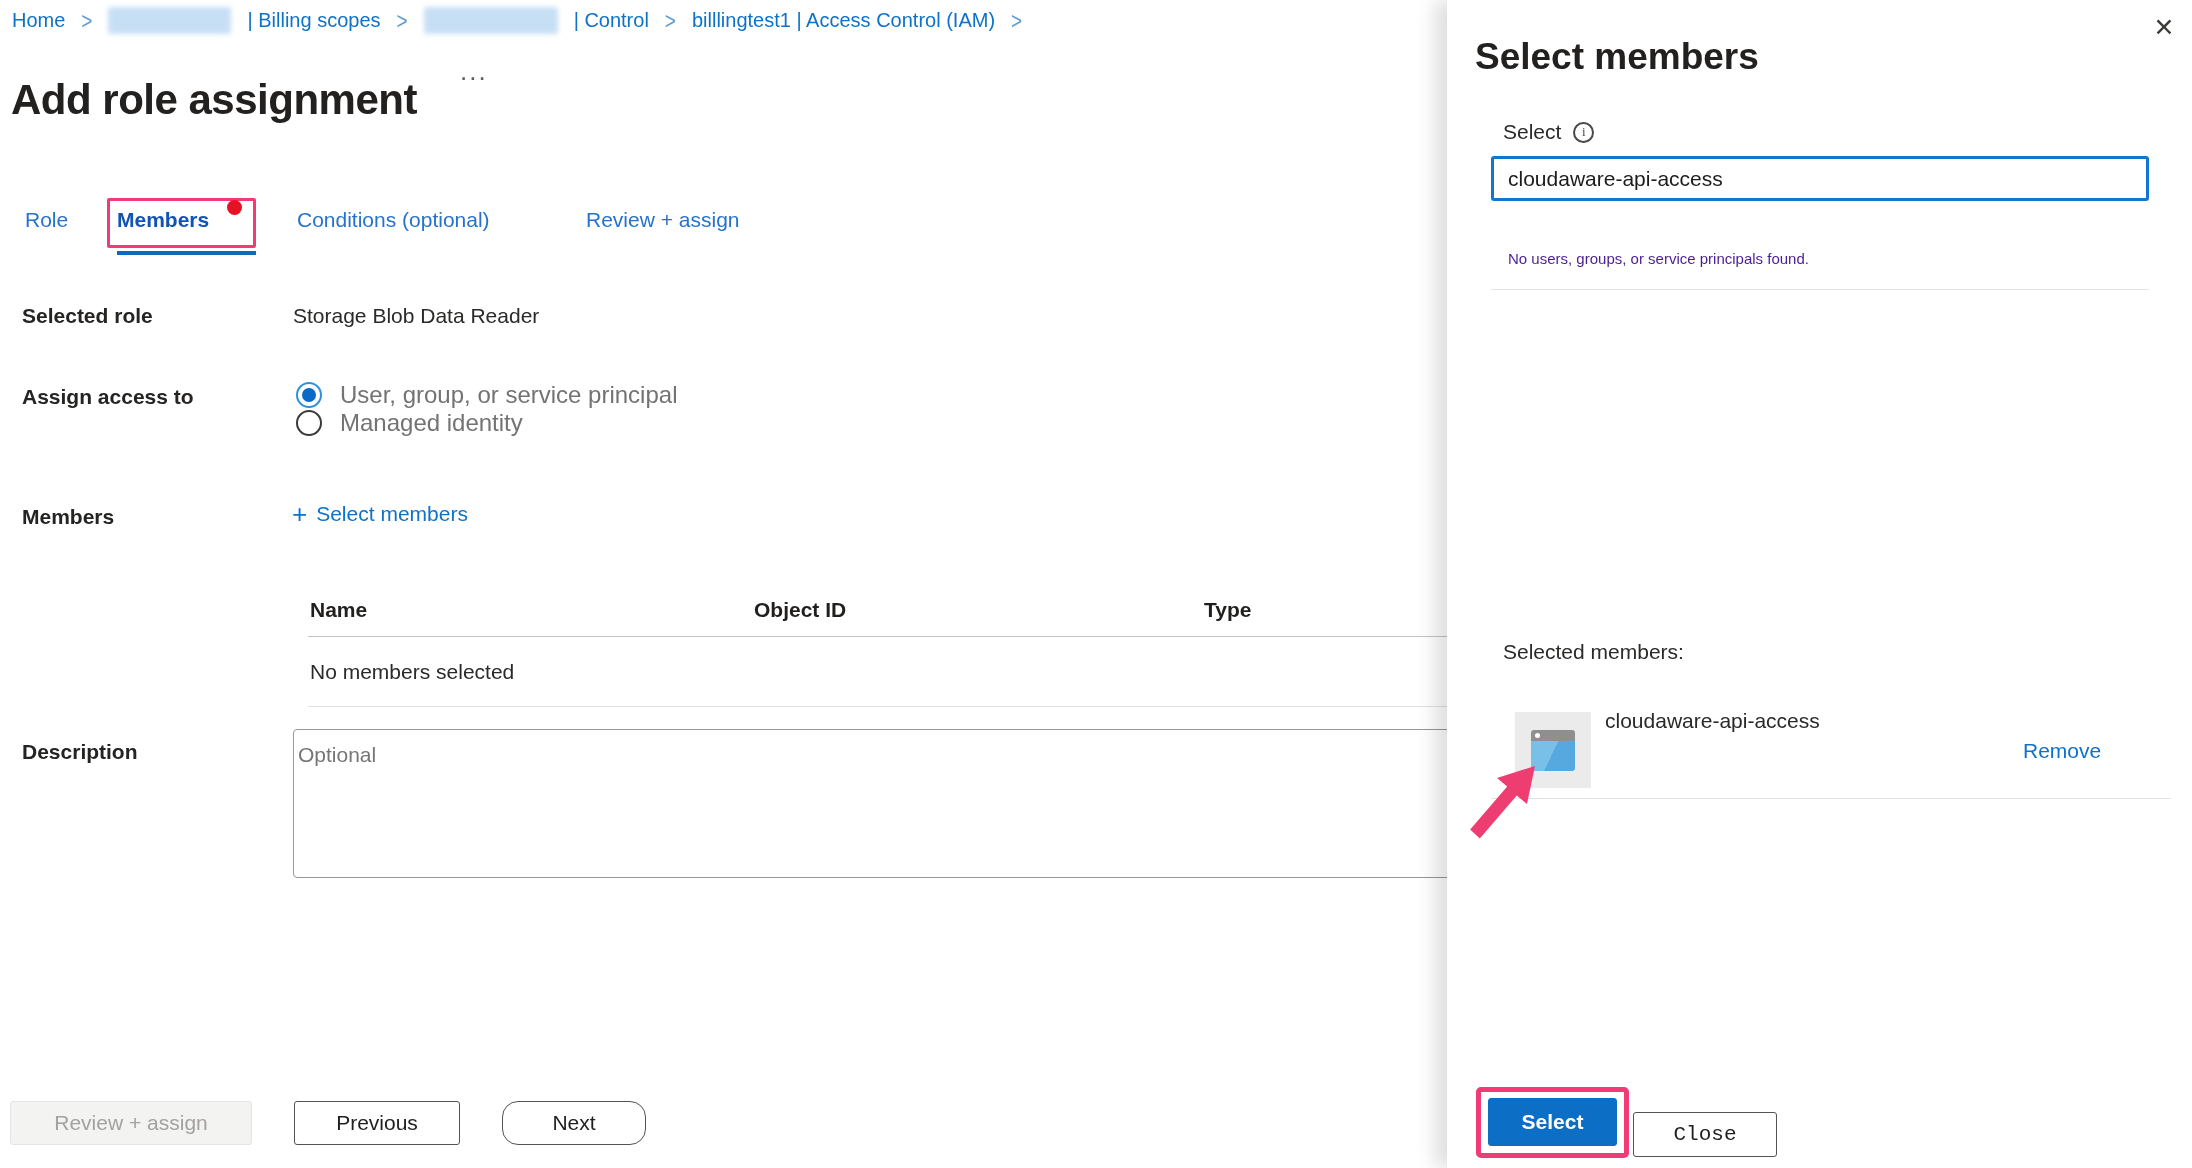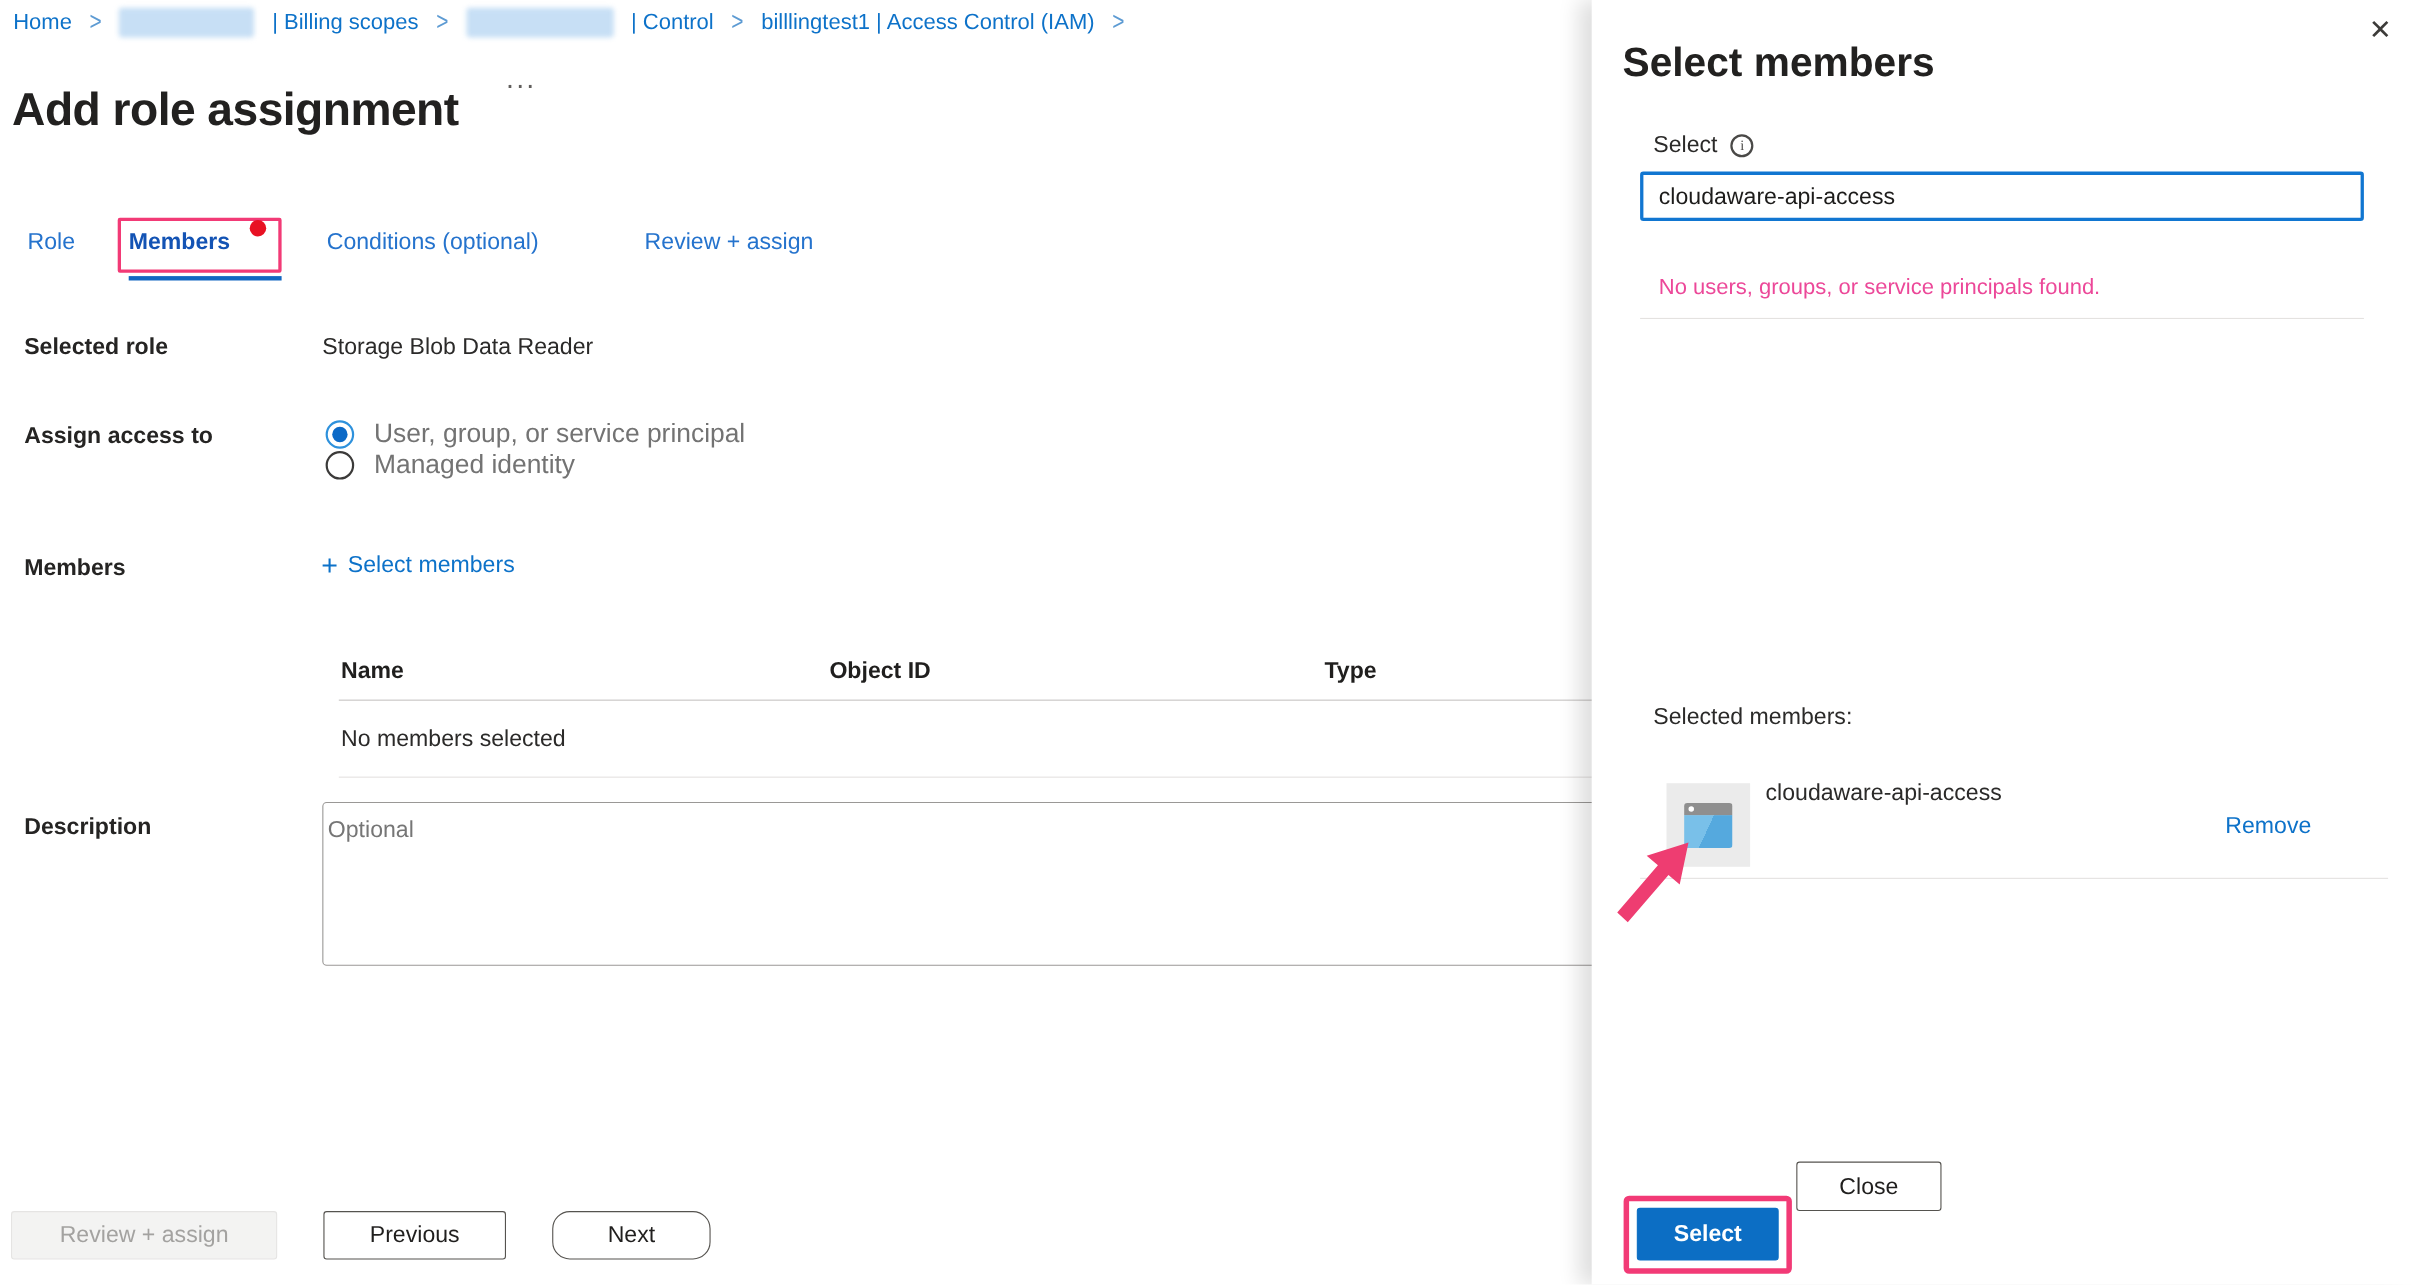--- a/index.html
+++ b/index.html
@@ -49,36 +49,36 @@
   .btn-review{left:10px;top:1101px;width:242px;}
   .btn-previous{left:294px;top:1101px;width:166px;}
   .btn-next{left:502px;top:1101px;width:144px;border-radius:16px;}
   
   .panel{position:absolute;left:1447px;top:0;width:745px;height:1168px;background:#ffffff;box-shadow:-12px 0 18px rgba(0,0,0,0.13);}
   .panel-title{position:absolute;left:28px;top:5px;font-size:37px;font-weight:600;color:#222120;}
   .panel-close{position:absolute;left:698px;top:8px;width:38px;height:38px;display:flex;align-items:center;justify-content:center;font-size:25px;color:#3c3b39;cursor:pointer;background:none;border:none;}
   .select-label-row{position:absolute;left:56px;top:120px;display:flex;align-items:center;gap:12px;font-size:21px;color:#2b2a29;}
   .info-icon{width:21px;height:21px;border-radius:50%;border:2px solid #4a4947;color:#4a4947;font-size:13px;display:flex;align-items:center;justify-content:center;font-family:"Liberation Serif",serif;cursor:pointer;}
   .member-search{position:absolute;left:44px;top:156px;width:658px;height:45px;border:3px solid #1176d1;border-radius:3px;padding:0 14px;font-size:21px;color:#1d1c1b;font-family:"Liberation Sans",sans-serif;outline:none;}
-  .no-results{position:absolute;left:61px;top:250px;font-size:20px;color:#ec4899;}
+  .no-results{position:absolute;left:61px;top:250px;font-size:15px;color:#4c1d95;}
   .p-divider{position:absolute;height:1px;background:#e4e2e0;}
   .div1{left:44px;top:289px;width:658px;}
   .div2{left:44px;top:798px;width:680px;}
   .sel-members-label{position:absolute;left:56px;top:640px;font-size:21px;color:#2b2a29;}
   .member-icon{position:absolute;left:68px;top:712px;width:76px;height:76px;background:#ebebeb;display:flex;align-items:center;justify-content:center;}
   .glyph{width:44px;height:41px;border-radius:3px;overflow:hidden;}
   .glyph-bar{height:11px;background:#8f8f8f;position:relative;}
   .glyph-bar::after{content:"";position:absolute;left:4px;top:3px;width:5px;height:5px;border-radius:50%;background:#ffffff;}
   .glyph-body{height:30px;background:linear-gradient(115deg,#79c0e9 0%,#79c0e9 47%,#55a9de 47%,#55a9de 100%);}
   .member-name{position:absolute;left:158px;top:709px;font-size:21px;color:#2b2a29;}
   .remove-link{position:absolute;left:576px;top:739px;font-size:21px;}
   .ann-arrow{position:absolute;left:8px;top:756px;width:100px;height:100px;pointer-events:none;}
   .ann-box-select{position:absolute;left:29px;top:1087px;width:153px;height:71px;border:5px solid #f23a76;border-radius:5px;pointer-events:none;}
   .btn-select-primary{left:41px;top:1098px;width:129px;height:48px;background:#0c6ec4;border:1px solid #0c6ec4;color:#ffffff;font-weight:700;}
-  .btn-close-panel{left:186px;top:1056px;width:132px;height:45px;}
+  .btn-close-panel{left:186px;top:1112px;width:144px;height:45px;font-family:Liberation Mono, monospace;}
 </style>
 </head>
 <body>
 
 <div id="root">
 
   <nav class="breadcrumb">
     <a class="crumb">Home</a>
     <span class="crumb-sep">&gt;</span>
     <span class="redacted r1"></span>

